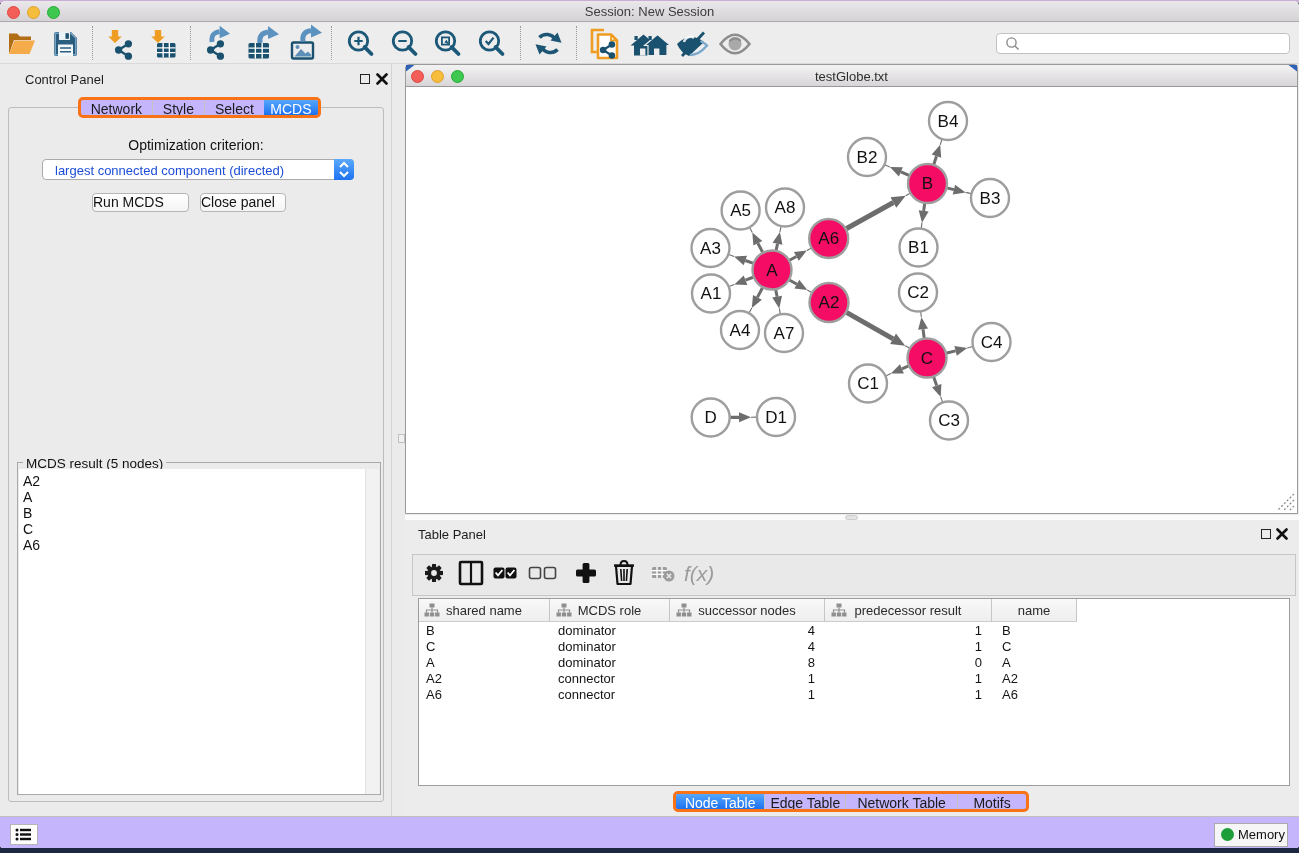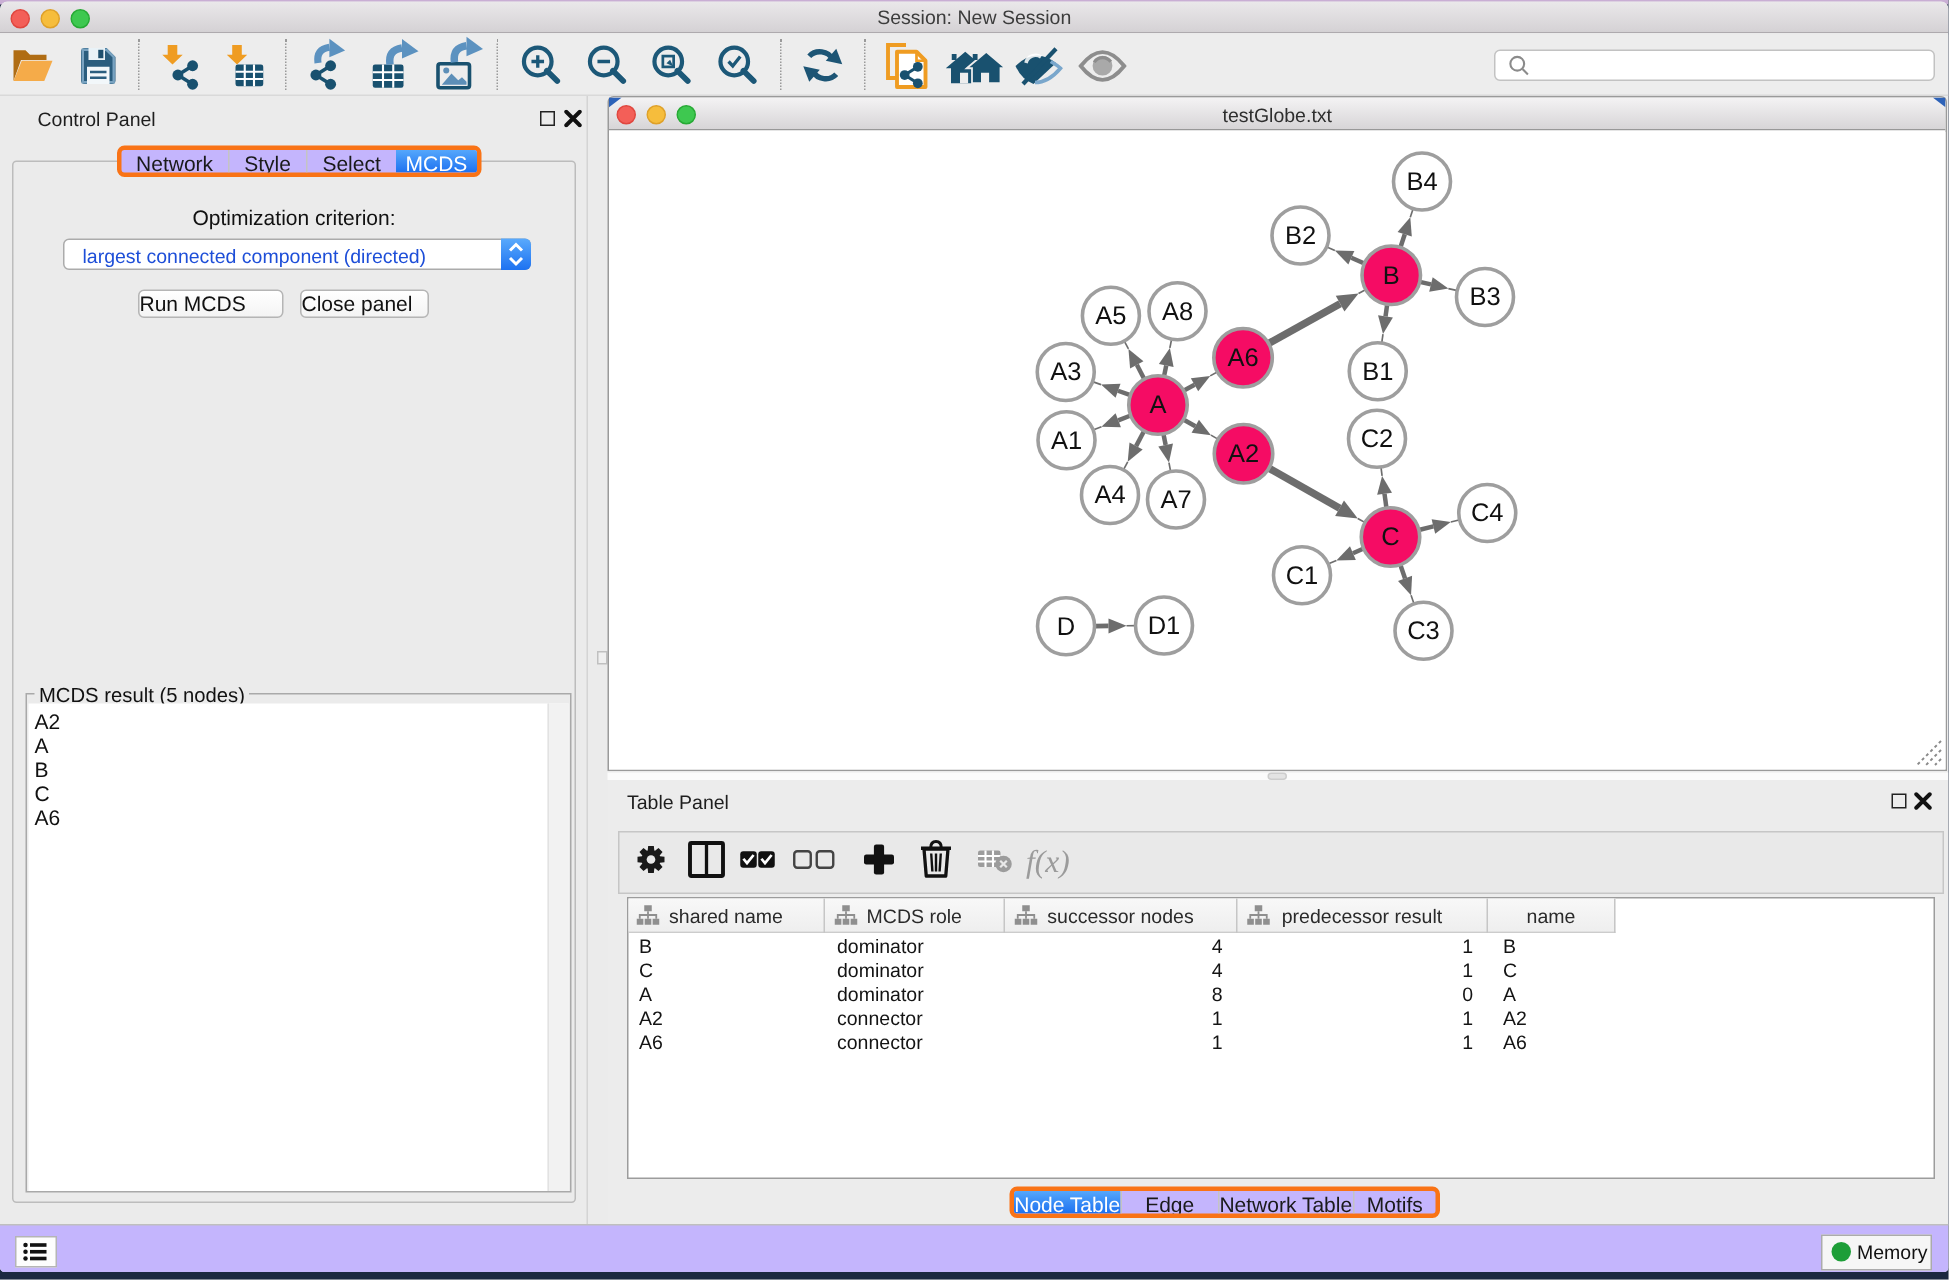--- a/index.html
+++ b/index.html
@@ -304,21 +304,21 @@
     <div class="splitter">
       <div class="abs" style="left:440px;top:0px;width:13px;height:5px;background:#e3e3e3;border:1px solid #cdcdcd;border-radius:3px"></div>
     </div>
     <div class="tpanel">
       <span class="ph-txt" style="position:absolute;left:13px;top:7px">Table Panel</span>
       <div class="maxbox" style="left:856px;top:9px"></div>
       <svg width="12" height="12" viewBox="0 0 12 12" class="abs" style="left:871px;top:8px">
         <path d="M 1.5 1.5 L 10.5 10.5 M 10.5 1.5 L 1.5 10.5" stroke="#111" stroke-width="2.6" stroke-linecap="round"></path>
       </svg>
       <div class="tptool"></div>
-      <div class="abs" style="left:279px;top:42px;font-family:Liberation Serif, serif;font-style:italic;font-size:21px;color:#9b9b9b">f(x)</div>
+      <div class="abs" style="left:279px;top:42px;font-family:Liberation Sans, sans-serif;font-style:italic;font-size:21px;color:#9b9b9b">f(x)</div>
       <div class="table">
         <div class="thead">
           <div class="th" style="left:0px;width:131px">shared name</div>
           <div class="th" style="left:131px;width:120px">MCDS role</div>
           <div class="th" style="left:251px;width:155px">successor nodes</div>
           <div class="th" style="left:406px;width:167px">predecessor result</div>
           <div class="th" style="left:573px;width:85px">name</div>
         </div>
         <div class="row" style="left:7px;top:24px;width:120px">B</div>
         <div class="row" style="left:139px;top:24px;width:110px">dominator</div>
@@ -367,21 +367,21 @@
         <rect x="5.8" y="9.5" width="4.4" height="4" fill="#8f8f8f"></rect>
         <rect x="11.1" y="9.5" width="4.4" height="4" fill="#8f8f8f"></rect>
       </svg>
       <svg width="16" height="14" viewBox="0 0 16 14" style="position:absolute;left:426px;top:83px">
         <rect x="5.5" y="0.5" width="5" height="4" fill="#8f8f8f"></rect>
         <path d="M 8 4.5 L 8 7 M 2.5 9.5 L 2.5 7 L 13.5 7 L 13.5 9.5 M 8 7 L 8 9.5" stroke="#8f8f8f" stroke-width="1.2" fill="none"></path>
         <rect x="0.5" y="9.5" width="4.4" height="4" fill="#8f8f8f"></rect>
         <rect x="5.8" y="9.5" width="4.4" height="4" fill="#8f8f8f"></rect>
         <rect x="11.1" y="9.5" width="4.4" height="4" fill="#8f8f8f"></rect>
       </svg>
-      <div class="tabs" style="left:268px;top:271px;width:287px;height:21px">
+      <div class="tabs" style="left:268px;top:271px;width:356px;height:21px">
         <div class="t sel" style="width:90px">Node Table</div>
         <div class="t" style="width:82px">Edge Table</div>
         <div class="t" style="width:114px">Network Table</div>
         <div class="t" style="width:70px">Motifs</div>
       </div>
     </div>
     <svg width="880" height="46" viewBox="0 0 880 46" style="position:absolute;left:413px;top:549px">
       <polygon points="30.0,21.1 30.0,24.9 27.0,25.2 26.8,25.7 28.7,28.0 26.0,30.7 23.7,28.8 23.2,29.0 22.9,32.0 19.1,32.0 18.8,29.0 18.3,28.8 16.0,30.7 13.3,28.0 15.2,25.7 15.0,25.2 12.0,24.9 12.0,21.1 15.0,20.8 15.2,20.3 13.3,18.0 16.0,15.3 18.3,17.2 18.8,17.0 19.1,14.0 22.9,14.0 23.2,17.0 23.7,17.2 26.0,15.3 28.7,18.0 26.8,20.3 27.0,20.8" fill="#1a1a1a"></polygon>
       <circle cx="21" cy="23" r="2.8800000000000003" fill="#e9e9e9"></circle>
       <rect x="47" y="12" width="22" height="22" rx="1" fill="none" stroke="#111" stroke-width="2.6"></rect>

